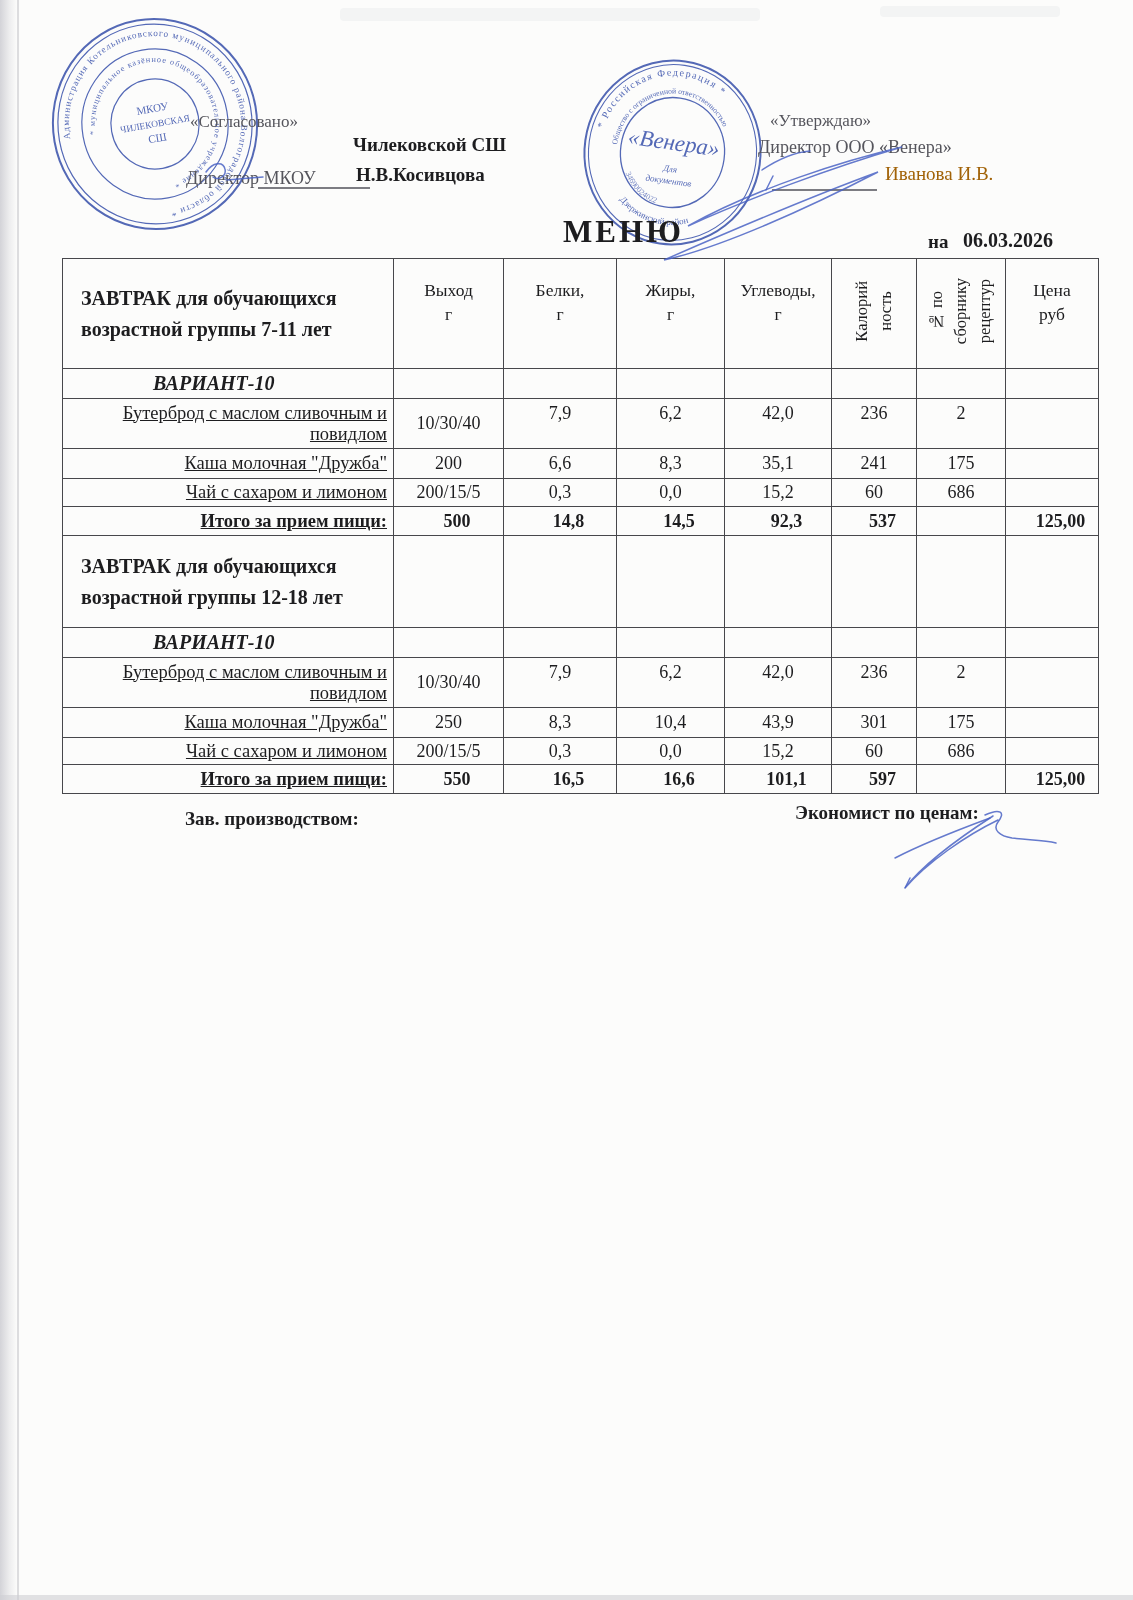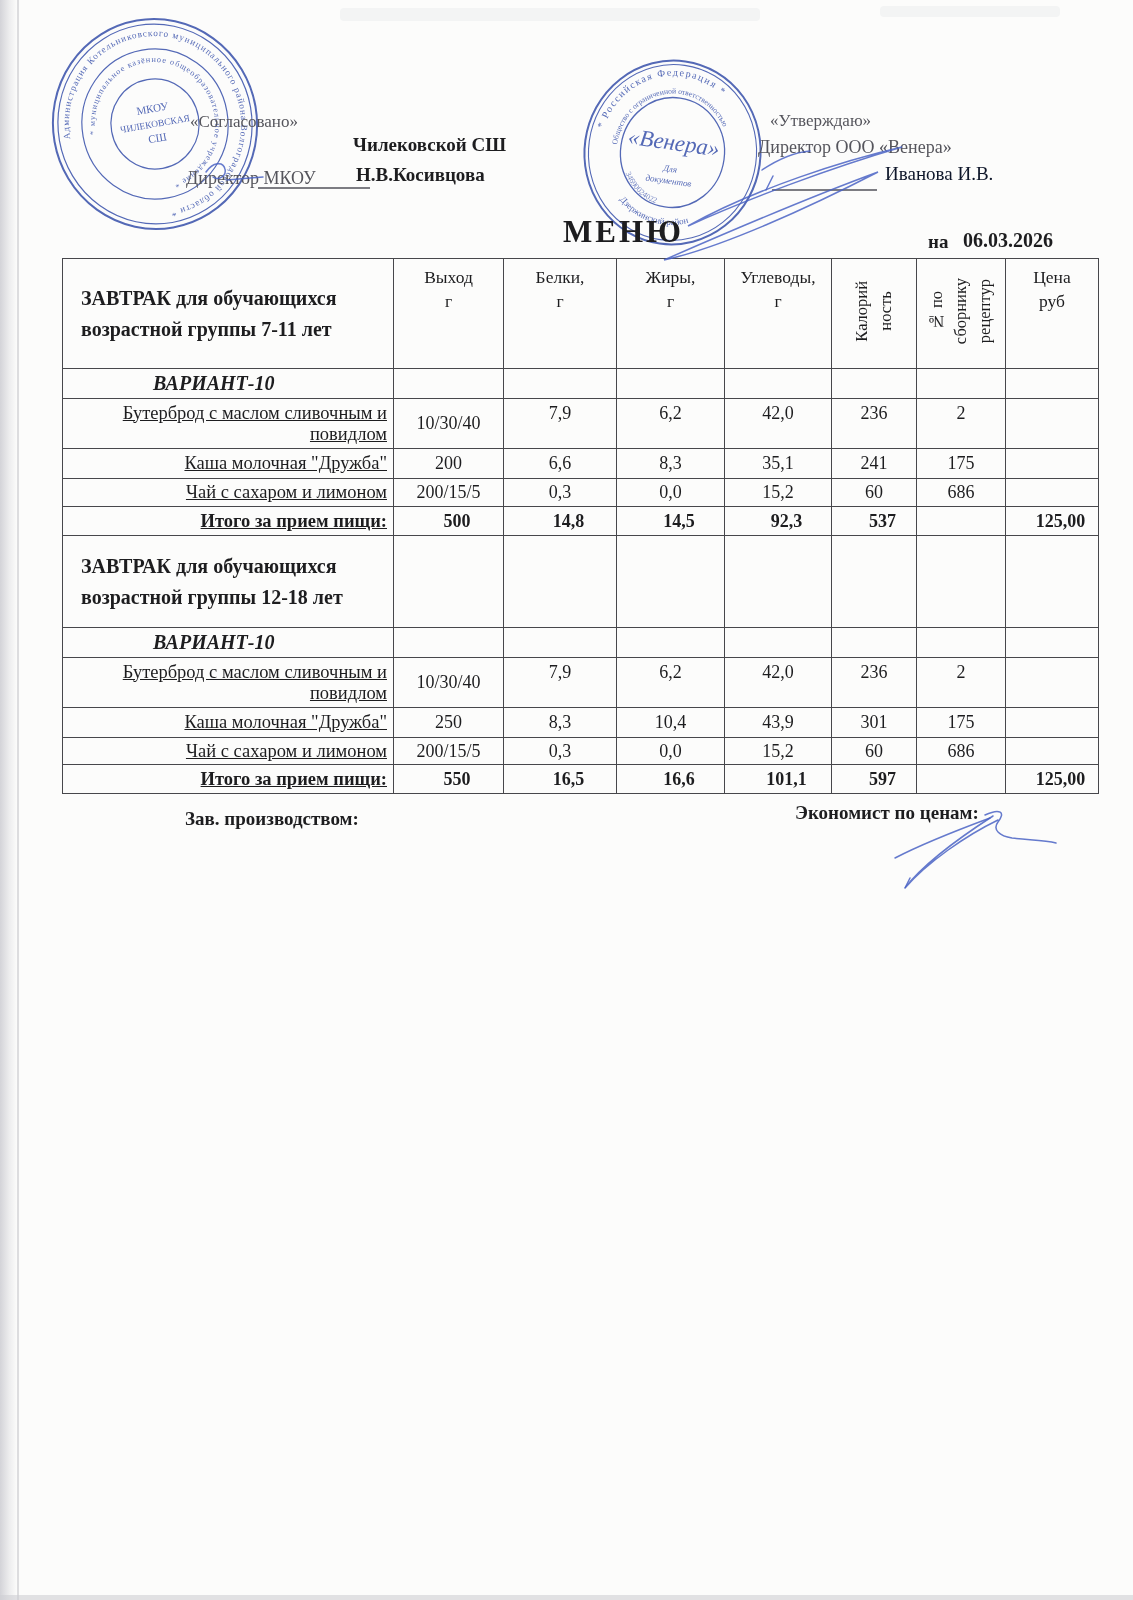--- a/index.html
+++ b/index.html
@@ -30,21 +30,21 @@
   .stamp{position:absolute;opacity:.88;}
   .stamp svg text{fill:#3d55ad;}
   .stamp svg .ring{stroke:#3d55ad;fill:none;}
 
   
   .menu-table-wrap{position:absolute;left:62px;top:258px;}
   table{border-collapse:collapse;table-layout:fixed;width:1036px;}
   td{border:1.7px solid #47474b;padding:1px 6px;font-size:18px;overflow:hidden;vertical-align:middle;}
   td.dish{padding-left:9px;text-align:right;font-size:18.5px;text-decoration:underline;}
   td.num{text-align:center;}
-  td.colh{vertical-align:top;text-align:center;padding-top:7px;font-size:17.5px;line-height:1.35;}
+  td.colh{vertical-align:top;text-align:center;padding-top:20px;font-size:17.5px;line-height:1.35;}
   td.vcell{text-align:center;}
   .vert{display:inline-block;writing-mode:vertical-rl;transform:rotate(180deg);
         white-space:pre-line;font-size:16.5px;line-height:1.45;}
   td.sec-title{vertical-align:middle;padding-left:18px;}
   .sec-title-text{font-size:20px;font-weight:bold;line-height:1.55;}
   td.variant{font-style:italic;font-weight:bold;font-size:20px;padding-left:90px;}
   tr.total-row td{font-weight:bold;padding-left:23px;}
 
   
   .f-label{font-size:19px;font-weight:bold;}
@@ -115,21 +115,21 @@
   </div>
 
   <div class="abs h-status gray" style="left:190px;top:112px;">«Согласовано»</div>
   <div class="abs h-role gray" style="left:186px;top:139px;margin-top:29px;">Директор МКОУ</div>
   <div class="abs h-name b" style="left:353px;top:134px;">Чилековской СШ</div>
   <div class="abs h-name b" style="left:356px;top:164px;">Н.В.Косивцова</div>
   <div class="underline" style="left:258px;top:187px;width:112px;"></div>
 
   <div class="abs h-status gray" style="left:770px;top:111px;">«Утверждаю»</div>
   <div class="abs h-role gray" style="left:758px;top:137px;">Директор ООО «Венера»</div>
-  <div class="abs h-name gray" style="left:885px;top:163px;color:#0f172a;">Иванова И.В.</div>
+  <div class="abs h-name gray" style="left:885px;top:163px;color:#a16207;">Иванова И.В.</div>
   <div class="underline" style="left:772px;top:189px;width:105px;"></div>
 
   <div class="abs title" style="left:563px;top:214px;">МЕНЮ</div>
   <div class="abs date-prefix" style="left:928px;top:231px;">на</div>
   <div class="abs date" style="left:963px;top:229px;">06.03.2026</div>
 
   <div class="menu-table-wrap">
     <table>
       <colgroup>
         <col style="width:331px">

